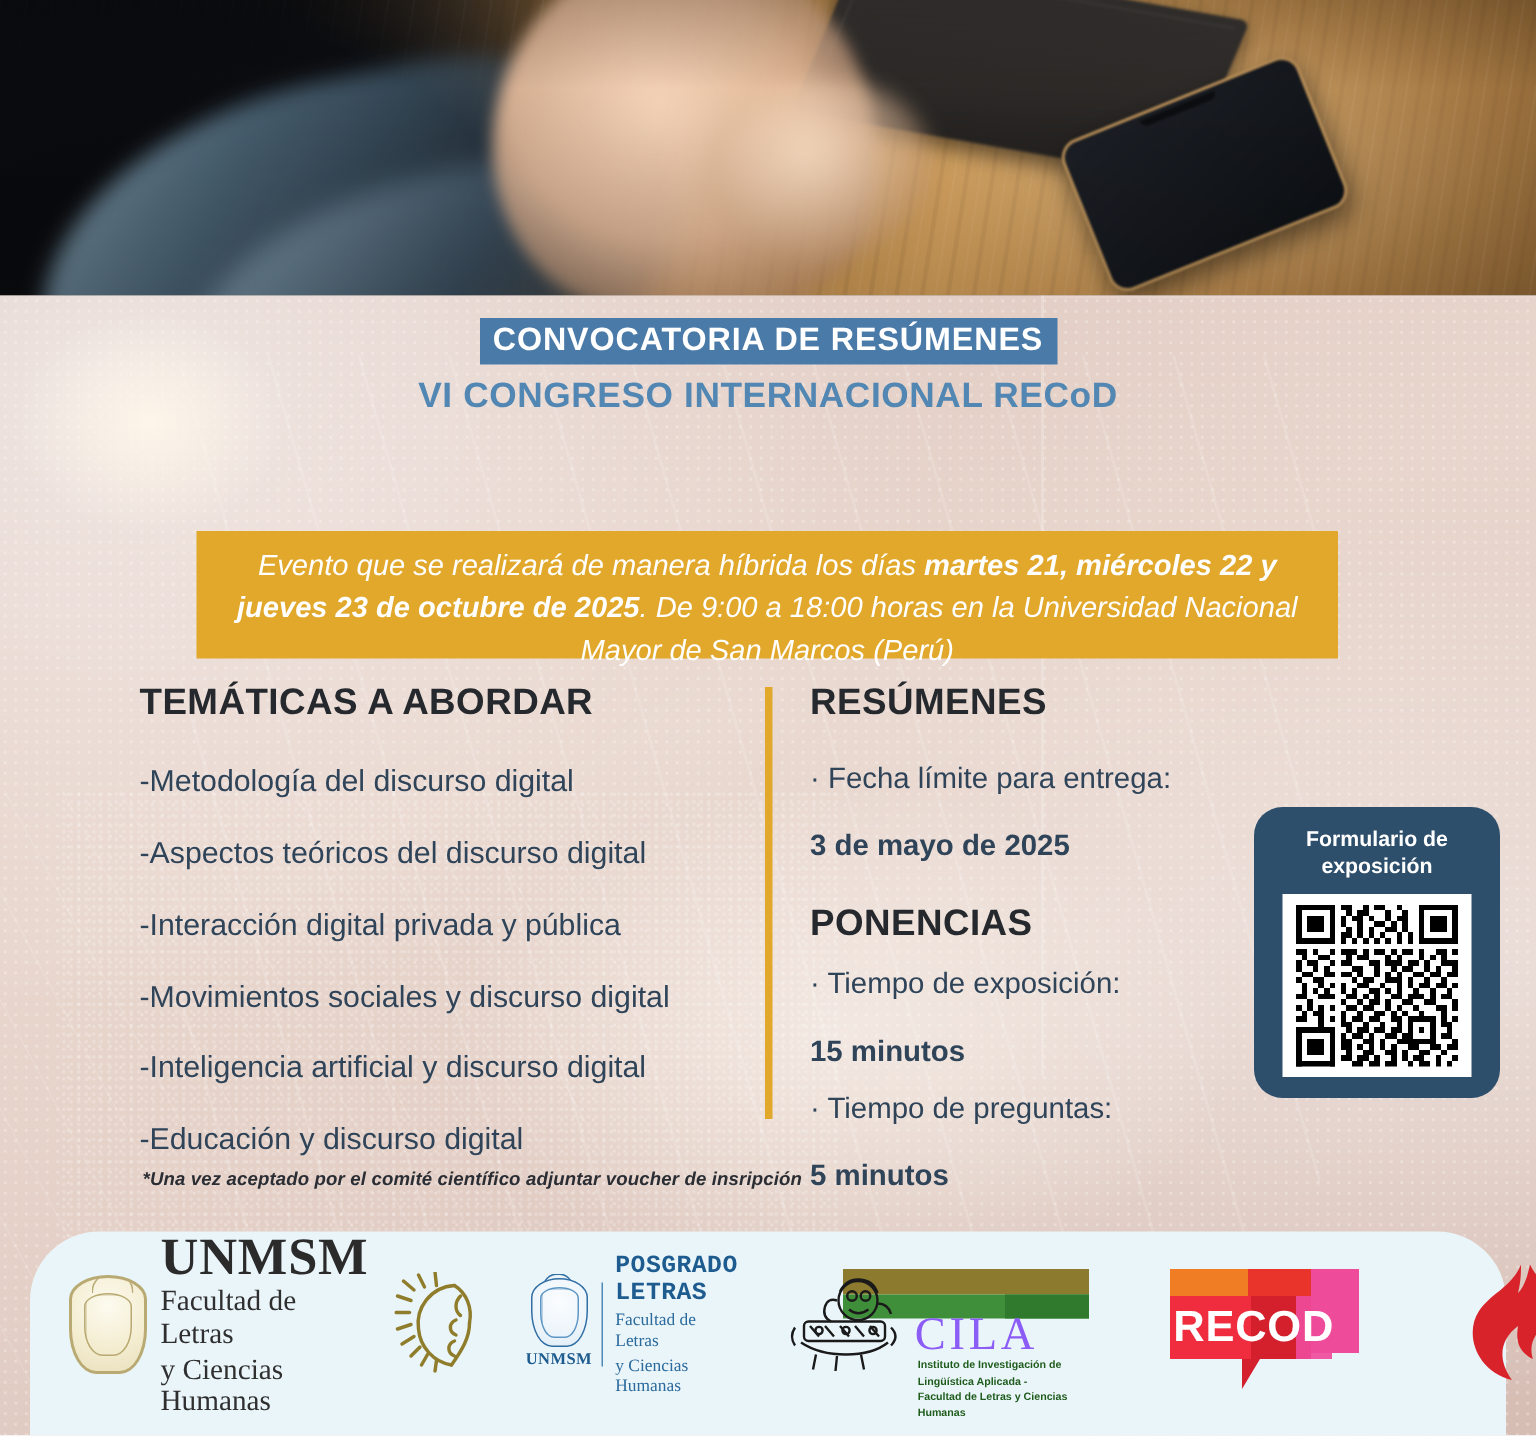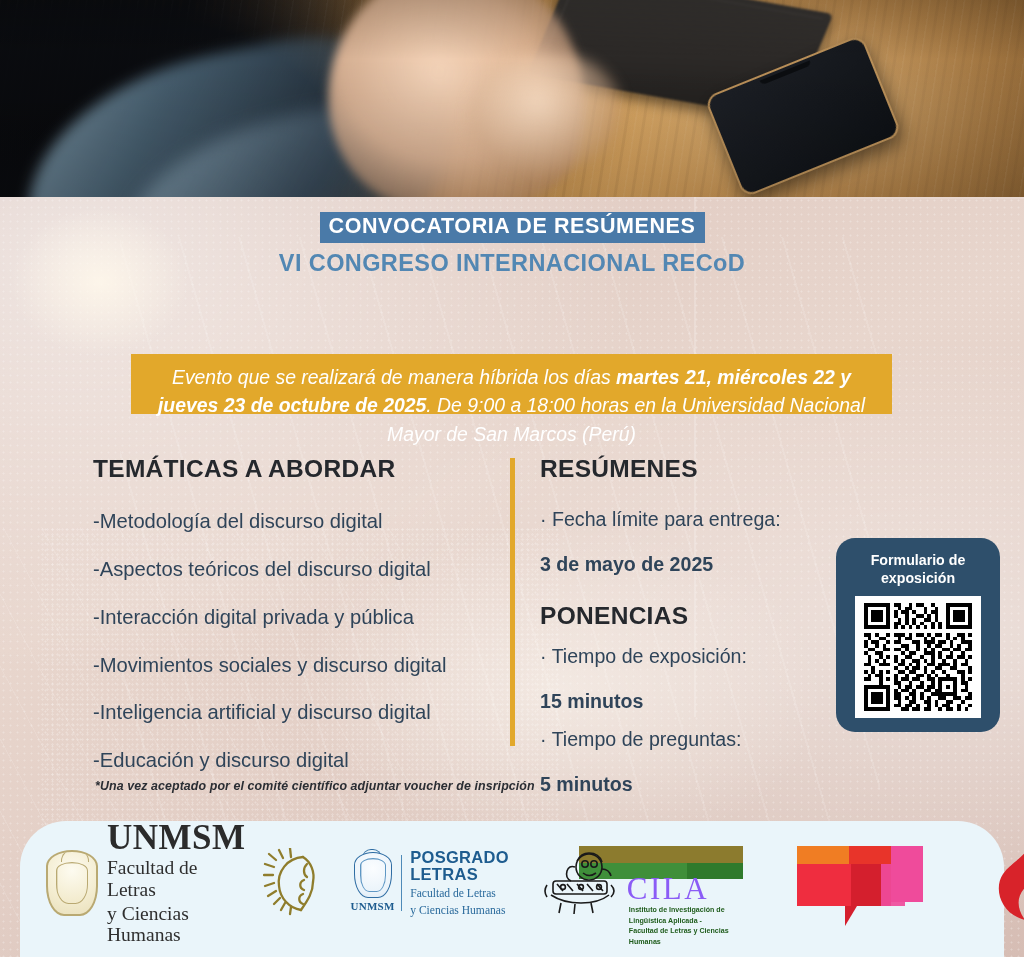--- a/index.html
+++ b/index.html
@@ -196,21 +196,21 @@
     text-align: center;
     color: #1c4f91;
     font-size: 29.5px;
     font-weight: 700;
     letter-spacing: .2px;
     line-height: 1.17;
   }
 
   
   .event-banner {
-    position: absolute; left: 131px; top: 354px; width: 761px; height: 60px;
+    position: absolute; left: 131px; top: 354px; width: 761px; height: 85px;
     background: #e2a82b;
     color: #ffffff;
     font-style: italic;
     font-size: 19.4px;
     line-height: 1.46;
     text-align: center;
     padding: 9px 16px 0 16px;
   }
   .event-banner b { font-weight: 700; font-style: italic; }
 
@@ -352,21 +352,21 @@
     position: absolute; left: 9px; top: -3px; width: 20px; height: 9px;
     border: 1.4px solid #2f6da3; border-bottom: none; border-radius: 10px 10px 0 0;
   }
   .crest-blue .nm {
     font-family: "Liberation Serif", serif;
     font-size: 11px; font-weight: 700; color: #1e5c8f; margin-top: 2px; letter-spacing: .3px;
   }
   .pos-bar { width: 1.6px; height: 56px; background: #4e8ab8; flex: none; }
   .pos-txt { line-height: 1; }
   .pos-txt .t1 {
-    font-size: 16.5px; font-weight: 700; color: #1e5c8f; letter-spacing: .3px; line-height: 1.08;
+    font-size: 16.5px; font-weight: 700; color: #1e5c8f; letter-spacing: .3px; line-height: 1.08; font-family: Liberation Mono, monospace;
   }
   .pos-txt .t2 {
     font-family: "Liberation Serif", serif;
     font-size: 11.6px; color: #2a6a9c; line-height: 1.18; margin-top: 3px;
   }
 
   
   .lg-cila { position: relative; width: 208px; height: 80px; margin-left: 26px; flex: none; }
   .cila-bar-gold {
     position: absolute; left: 44px; top: 3px; width: 164px; height: 17px; background: #8c7b2e;
@@ -798,20 +798,21 @@
       </div>
 
       <div class="lg-recod">
         <div class="rc-a"></div>
         <div class="rc-b"></div>
         <div class="rc-c"></div>
         <div class="rc-d"></div>
         <div class="rc-e"></div>
         <div class="rc-f"></div>
         <div class="rc-tail"></div>
+        <div class="rc-text">RECOD</div>
       </div>
 
       <svg class="lg-flame" viewBox="0 0 92 86" aria-hidden="true">
         <path d="M46 3 C40 18 26 22 18 34 C8 49 16 74 40 80 C30 66 32 53 44 44 C42 56 46 62 54 66 C50 54 58 47 64 40 C70 50 72 62 62 76 C84 68 88 46 78 31 C70 19 58 16 52 3 C50 12 48 18 44 22 C46 14 46 8 46 3 Z" fill="#d8232a"></path>
       </svg>
 
     </div>
   </div>
 
 </div>

